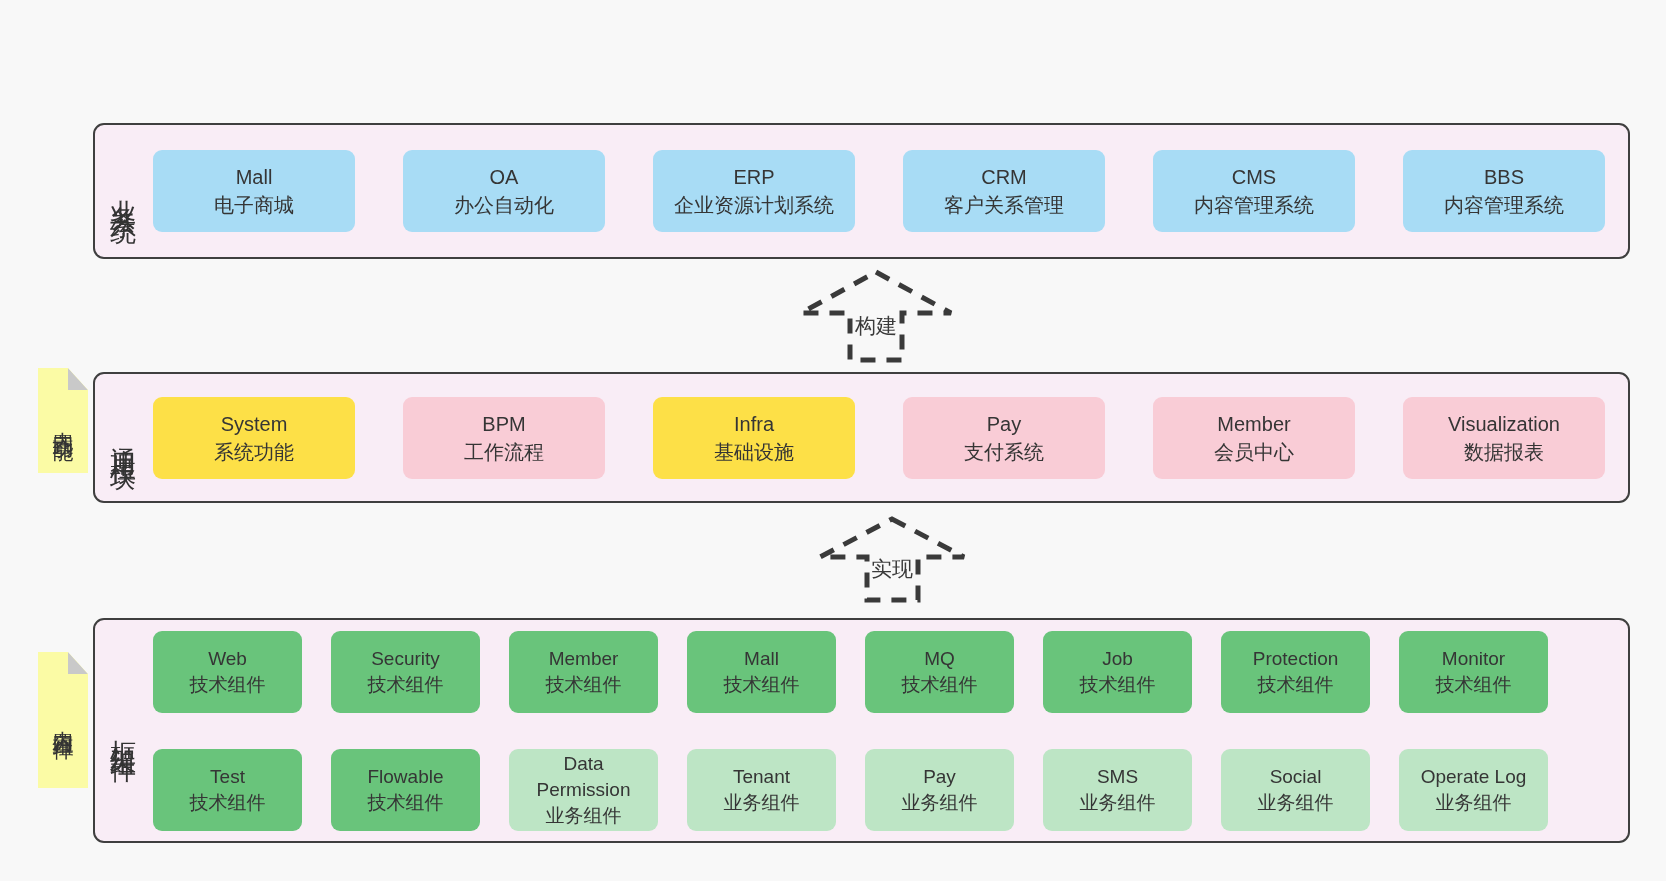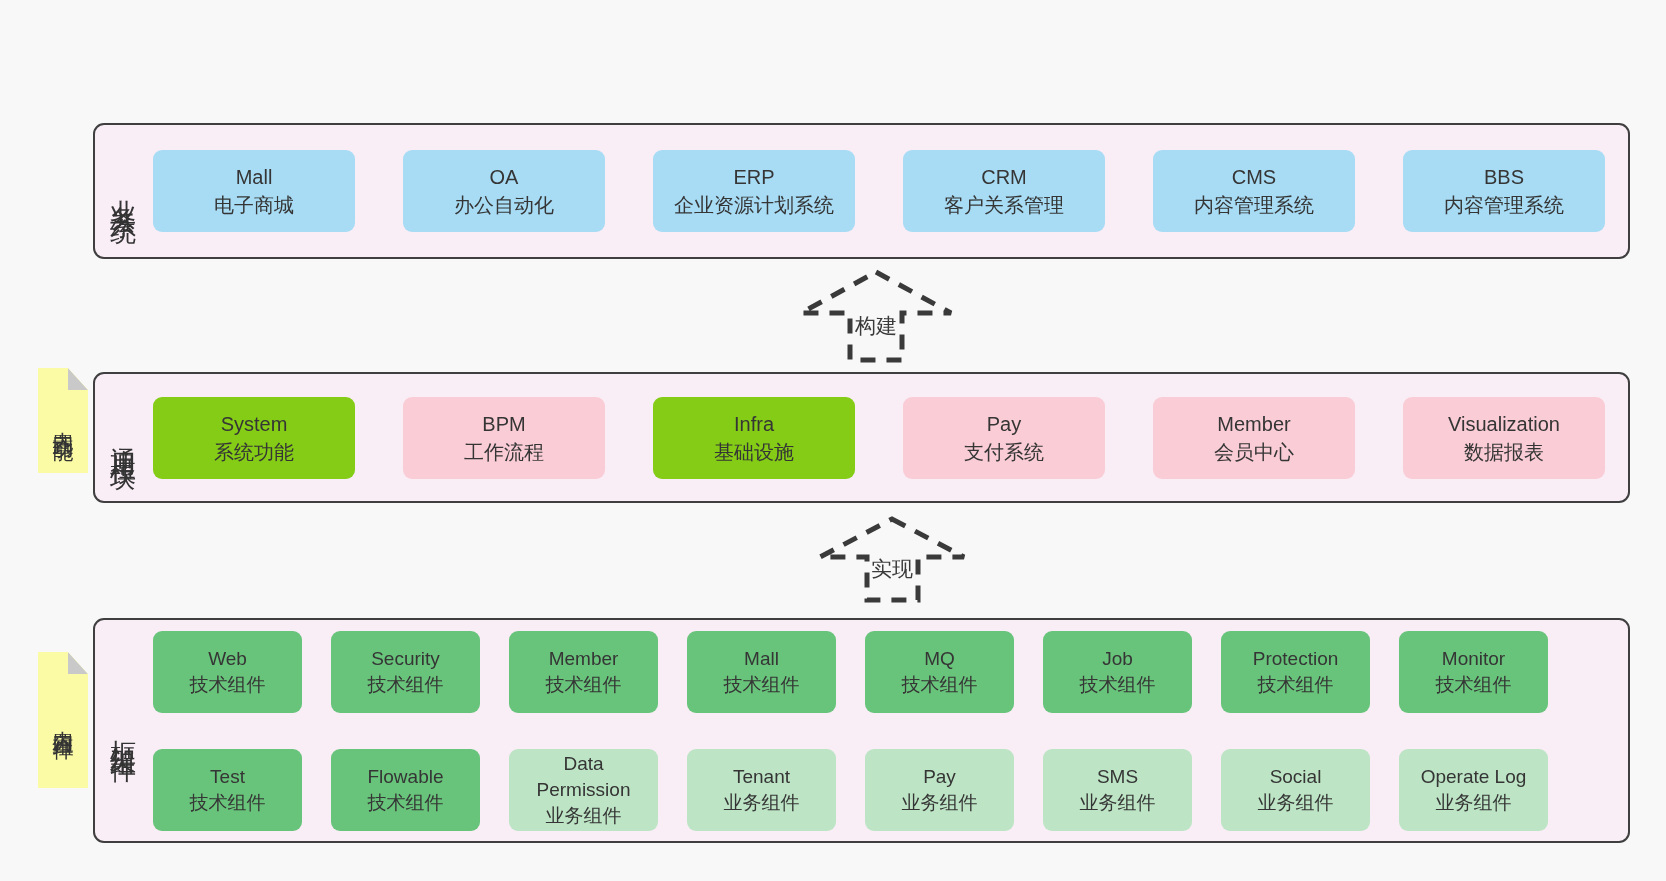--- a/index.html
+++ b/index.html
@@ -32,21 +32,21 @@
   .cards-row { display:flex; gap:29px; }
   .card {
     border-radius:9px; display:flex; flex-direction:column;
     align-items:center; justify-content:center; text-align:center;
     width:202px; height:82px; flex:0 0 auto;
     font-size:20px; line-height:28px; color:#353535;
   }
   .card.small { width:149px; height:82px; font-size:19px; line-height:26px; }
   .card.small .card-name { padding:0 6px; }
   .blue        { background:#a8dcf5; }
-  .red         { background:#84cc16; }
+  .red         { background:#fde047; }
   .pink        { background:#f9ccd6; }
   .green-dark  { background:#69c47b; }
   .green-light { background:#bde5c5; }
   .note {
     position:absolute; left:38px; width:50px; background:#fbfba5;
     display:flex; align-items:center; justify-content:center;
     clip-path:polygon(0 0, 30px 0, 50px 22px, 50px 100%, 0 100%);
   }
   #note-modules   { top:368px; height:105px; }
   #note-framework { top:652px; height:136px; }

